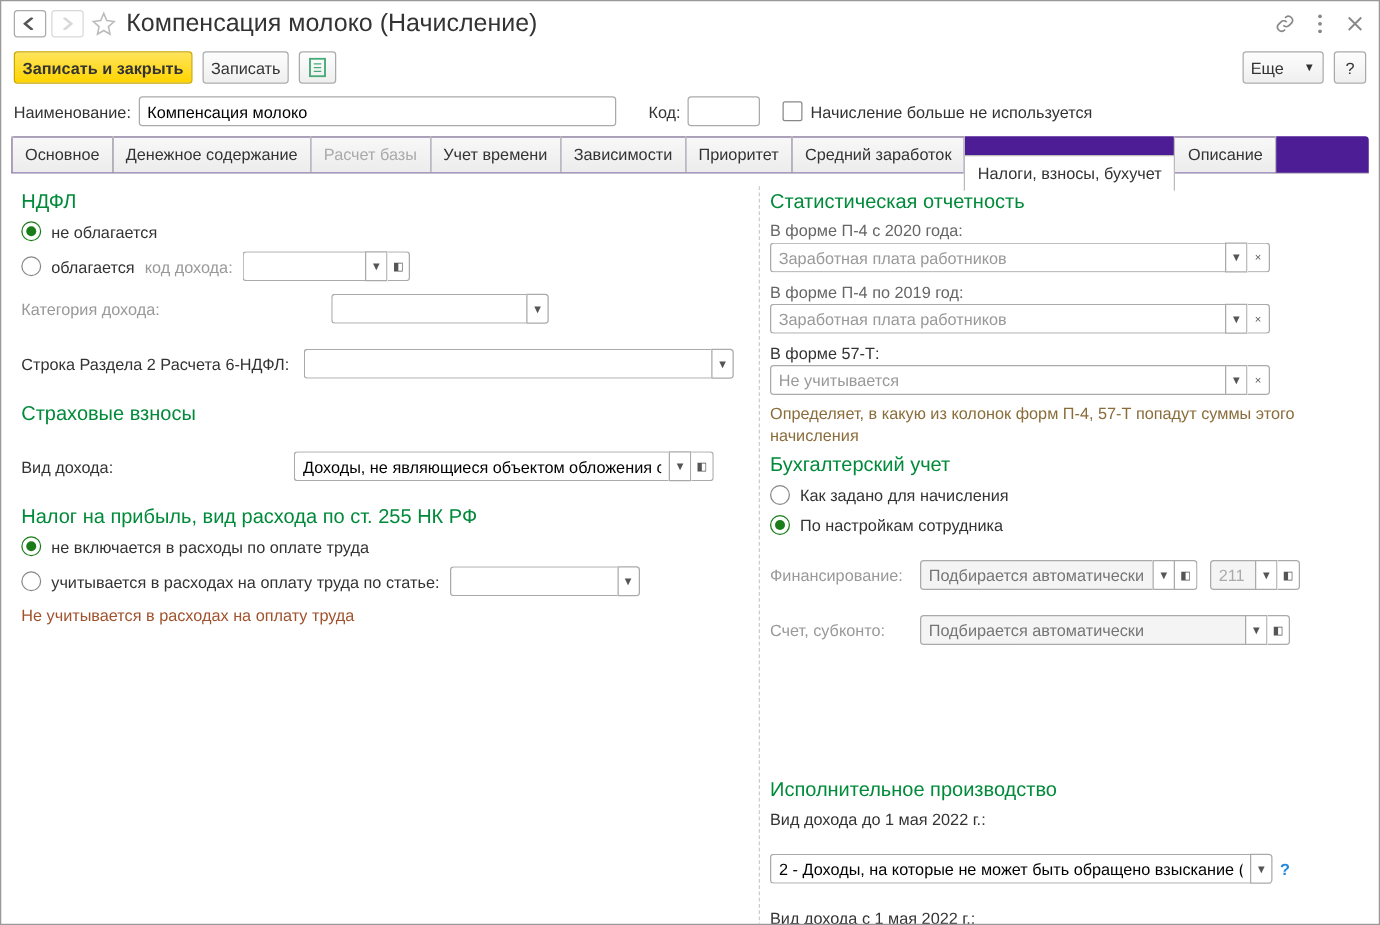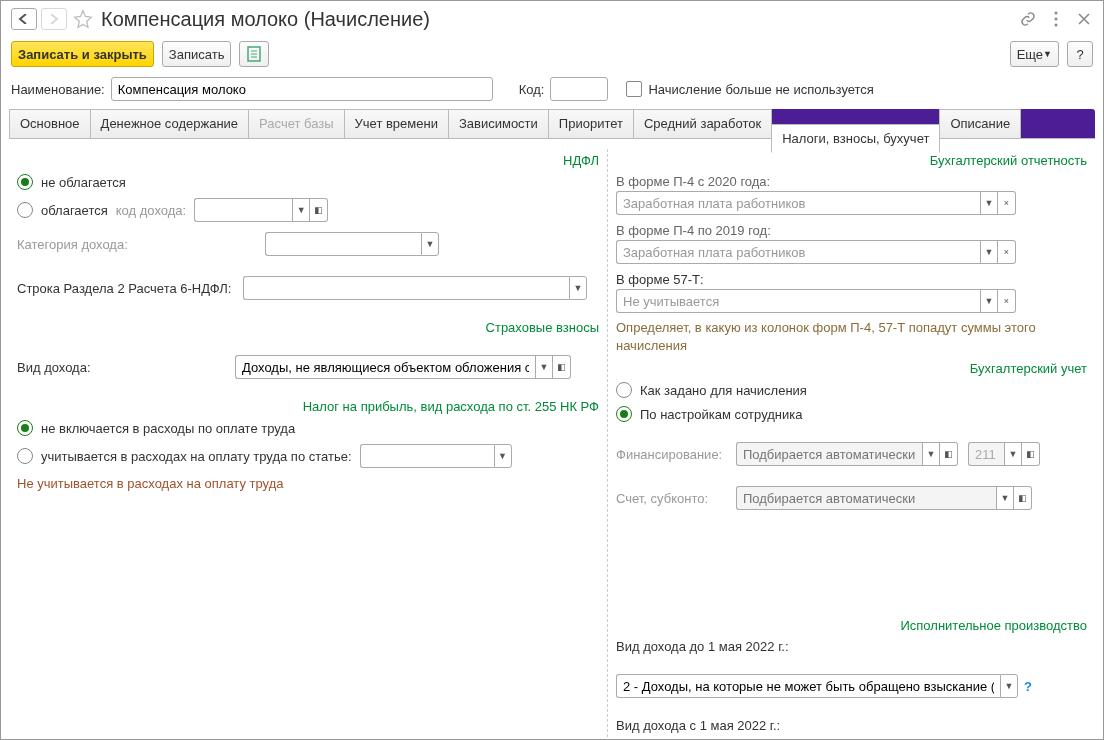--- a/index.html
+++ b/index.html
@@ -9,37 +9,37 @@
 .nav-btn.disabled{opacity:.45;}
 .star-btn{width:24px;height:24px;display:flex;align-items:center;justify-content:center;color:#bbb;font-size:20px;cursor:pointer;}
 .title{font-size:20px;color:#333;margin-left:2px;}
 .titlebar-right{margin-left:auto;display:flex;gap:10px;align-items:center;}
 .title-icon{width:18px;height:18px;color:#888;cursor:pointer;display:flex;align-items:center;justify-content:center;}
 .toolbar{display:flex;align-items:center;padding:6px 10px 10px 10px;gap:8px;}
 .btn{height:26px;border:1px solid #aaa;border-radius:3px;background:linear-gradient(#fdfdfd,#efefef);padding:0 6px;display:flex;align-items:center;cursor:pointer;}
 .btn.yellow{background:linear-gradient(#ffe45a,#ffd400);border-color:#c9a800;font-weight:bold;}
 .btn.icon-only{width:30px;padding:0;justify-content:center;}
 .toolbar-right{margin-left:auto;display:flex;gap:8px;}
-.more-btn{display:flex;align-items:center;gap:0;margin-left:22px;}
+.more-btn{display:flex;align-items:center;gap:16px;margin-left:22px;}
 .help-btn{width:26px;padding:0;justify-content:center;}
 .row{display:flex;align-items:center;gap:6px;padding:0 10px 8px 10px;}
 .label{color:#333;}
 .input{height:24px;border:1px solid #aaa;border-radius:3px;padding:0 6px;background:#fff;}
 .input.name{width:382px;}
 .input.code{width:58px;}
 .checkbox{width:16px;height:16px;border:1px solid #888;border-radius:2px;background:#fff;cursor:pointer;}
 .tabs{display:flex;border-bottom:1px solid #bbb;margin:0 8px;background:#4c1d95;border-radius:3px 3px 0 0;}
 .tab{padding:6px 10px;border:1px solid #bbb;border-bottom:none;background:linear-gradient(#f8f8f8,#ececec);cursor:pointer;margin-right:-1px;position:relative;}
 .tab.disabled{color:#aaa;}
 .tab.active{background:#fff;border-bottom:1px solid #fff;top:15px;z-index:1;}
 .content{display:flex;padding:10px 8px;gap:0;}
 .col{flex:1;padding:0 8px;}
 .col.left{flex:0 0 598px;}
 .divider{width:1px;border-left:1px dashed #ccc;}
-.section-title{color:#008a3a;margin:4px 0 6px 0;font-size:13px;text-align:right;}
+.section-title{color:#008a3a;margin:4px 0 6px 0;font-size:16px;}
 .radio-row{display:flex;align-items:center;gap:8px;margin:4px 0 8px 0;}
 .radio{width:16px;height:16px;border:1px solid #888;border-radius:50%;display:flex;align-items:center;justify-content:center;cursor:pointer;}
 .radio.checked::after{content:"";width:8px;height:8px;background:#1a7d1a;border-radius:50%;}
 .radio.green{border-color:#1a7d1a;}
 .muted{color:#999;}
 .field-row{display:flex;align-items:center;gap:6px;margin:20px 0;}
 .dropdown{display:flex;}
 .dropdown .input{border-radius:3px 0 0 3px;border-right:none;}
 .dd-btn{width:18px;height:24px;border:1px solid #aaa;background:#fff;cursor:pointer;display:flex;align-items:center;justify-content:center;font-size:9px;color:#555;}
 .dd-btn:last-child{border-radius:0 3px 3px 0;}
@@ -190,21 +190,21 @@
         <input class="input" style="width: 134px;">
         <div class="dd-btn">▼</div>
       </div>
     </div>
     <div class="warn">Не учитывается в расходах на оплату труда</div>
   </div>
 
   <div class="divider"></div>
 
   <div class="col">
-    <div class="section-title">Бухгалтерский отчетность</div>
+    <div class="section-title">Статистическая отчетность</div>
     <div class="small-label">В форме П-4 с 2020 года:</div>
     <div class="dropdown">
       <input class="input wide muted-text" value="Заработная плата работников" style="">
       <div class="dd-btn">▼</div>
       <div class="dd-btn">×</div>
     </div>
     <div class="small-label" style="margin-top:8px;">В форме П-4 по 2019 год:</div>
     <div class="dropdown">
       <input class="input wide muted-text" value="Заработная плата работников" style="">
       <div class="dd-btn">▼</div>

